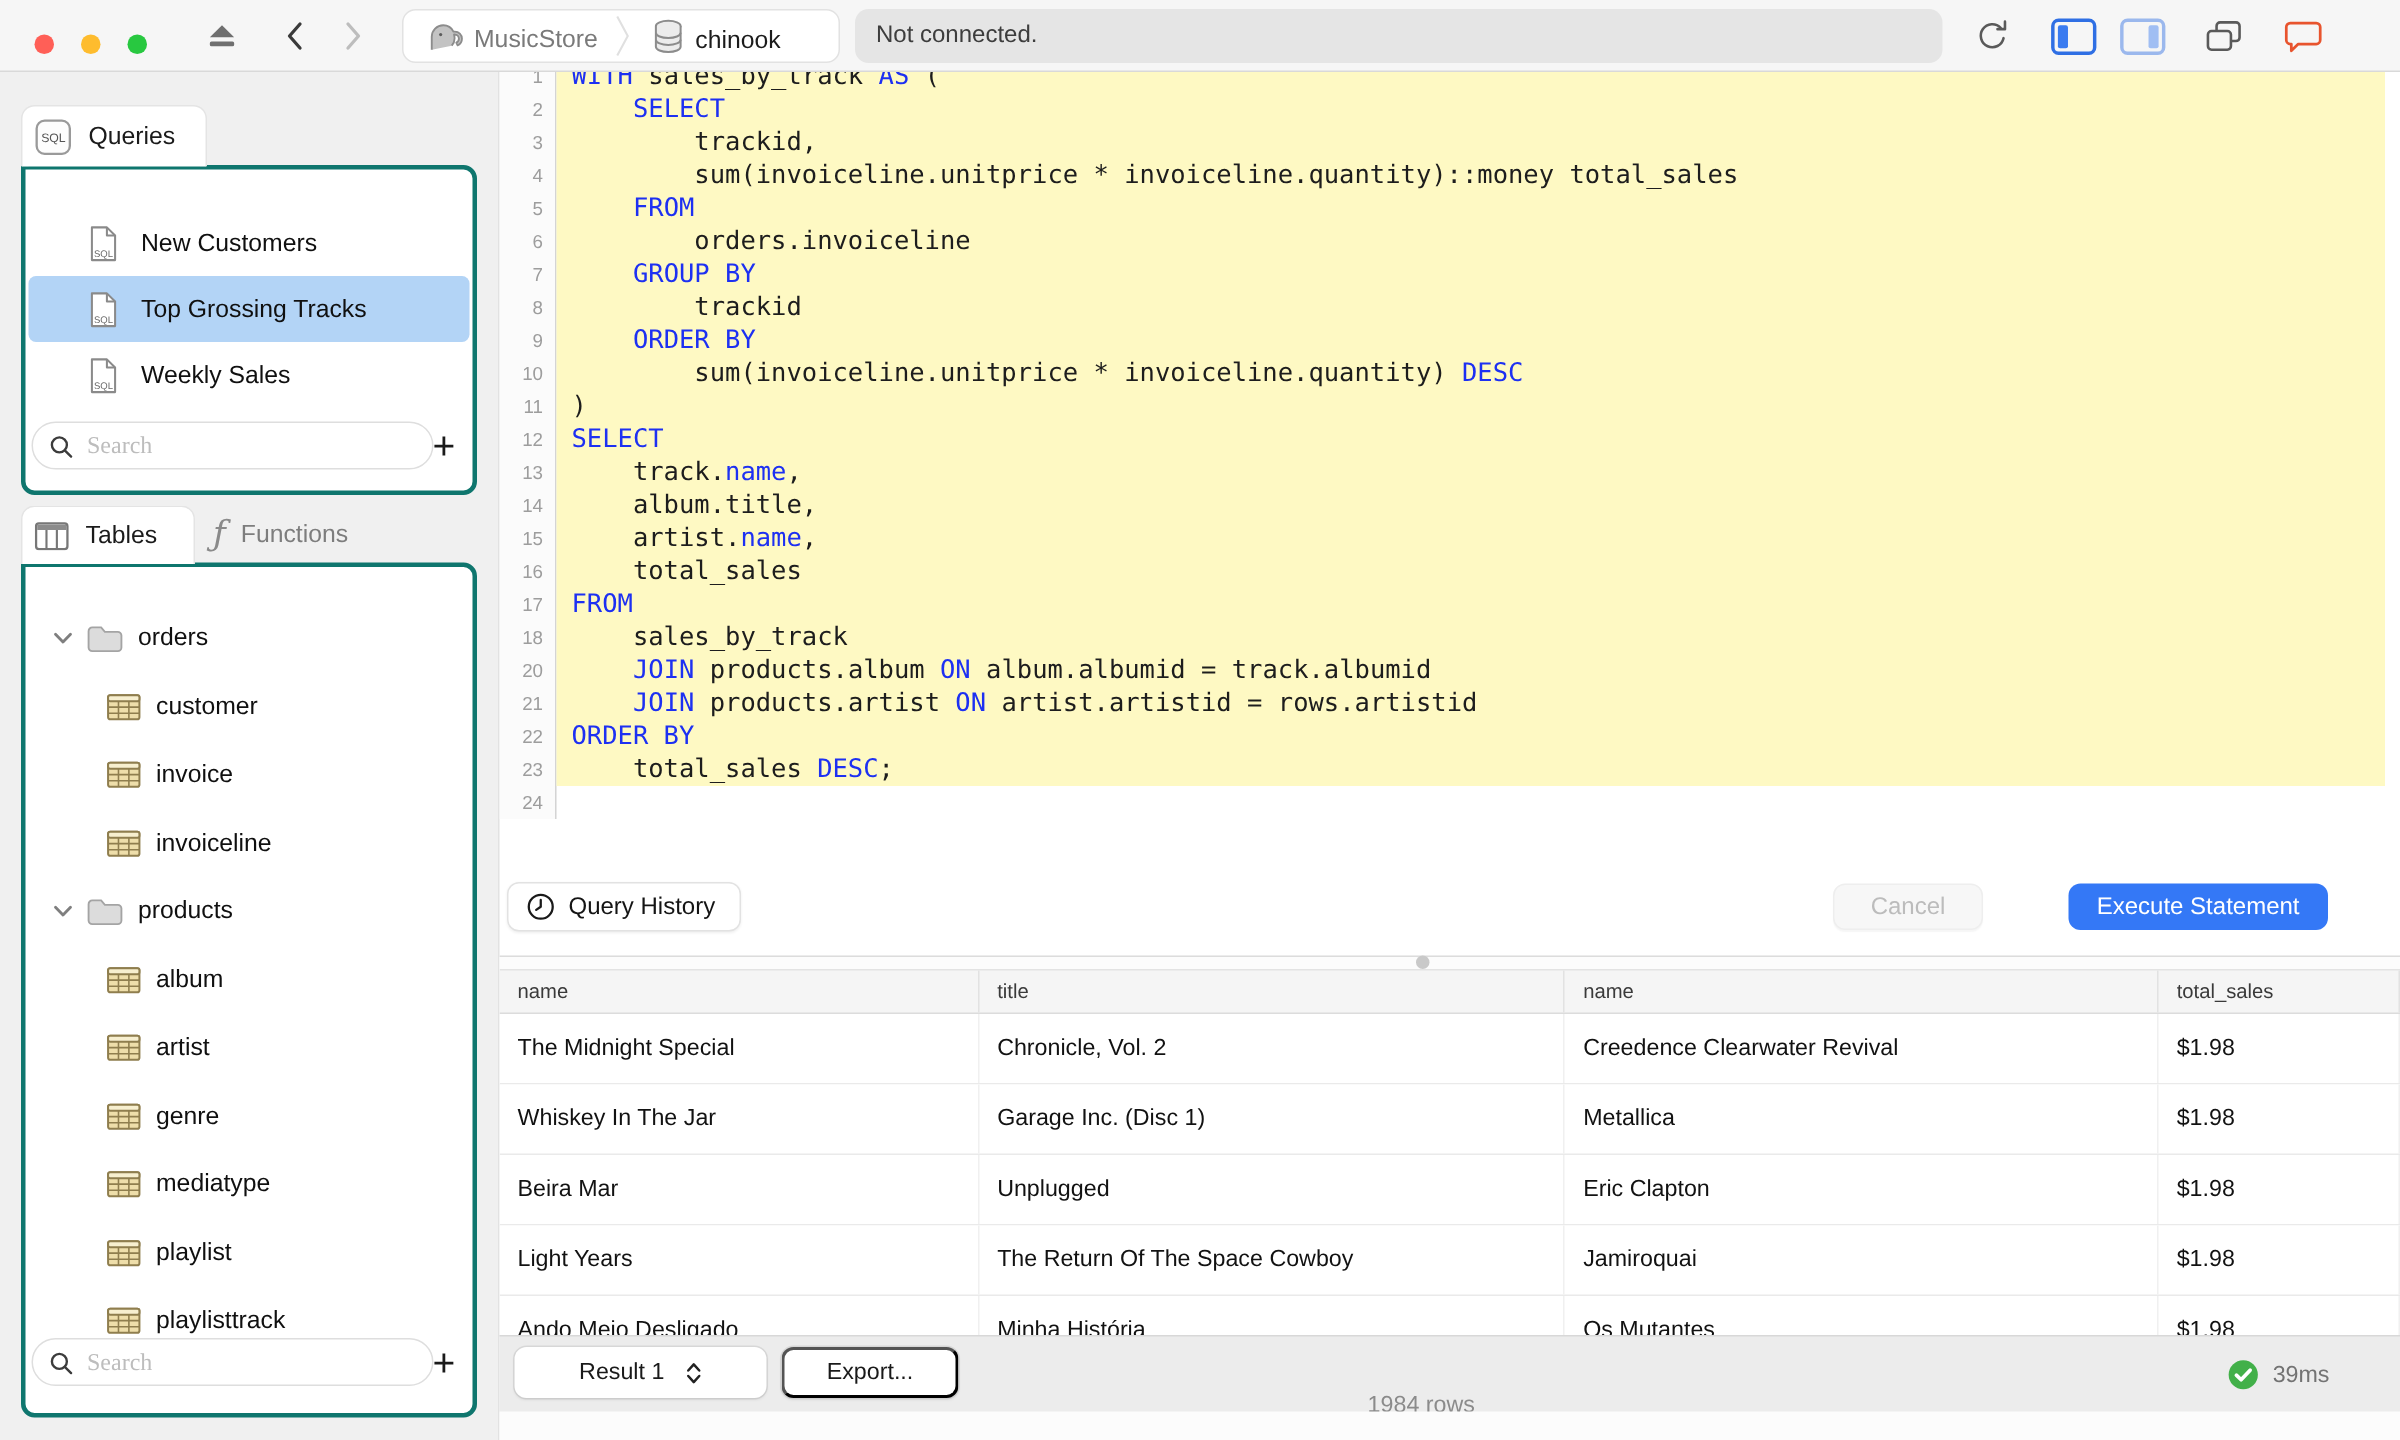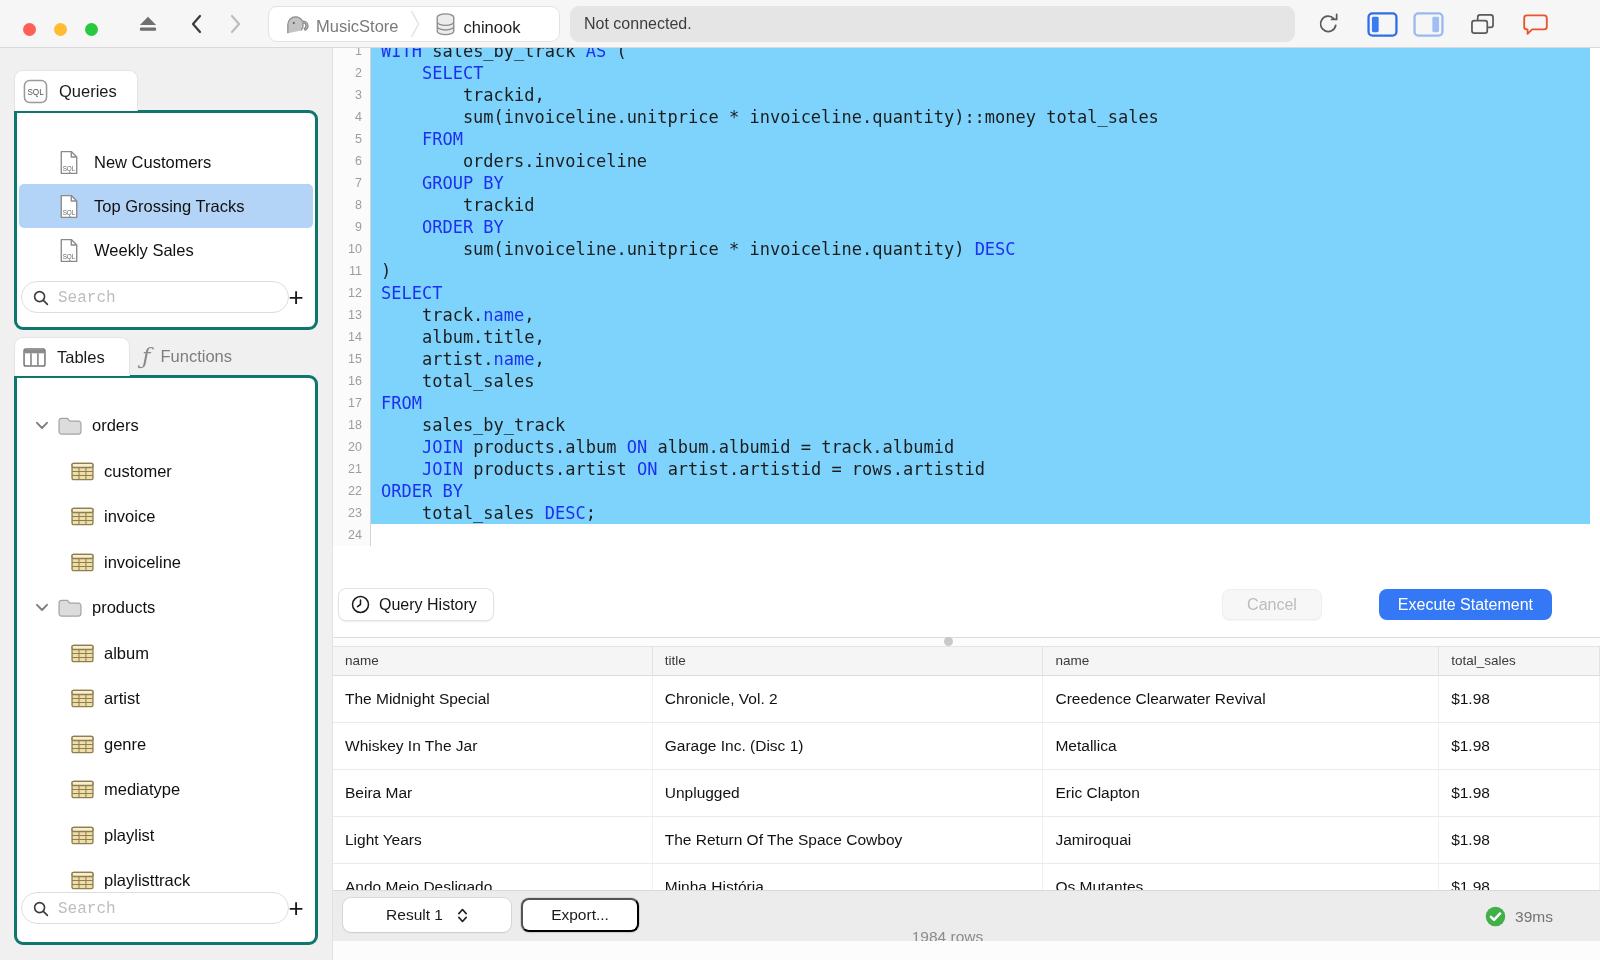--- a/index.html
+++ b/index.html
@@ -40,39 +40,39 @@
   .panel{position:absolute;left:14px;background:#fff;border:3px solid #0f766e;border-radius:0 9px 9px 9px;box-sizing:border-box;}
   .panel-queries{top:62px;width:304px;height:220px;}
   .panel-tables{top:327px;width:304px;height:570px;}
   .q-list{padding-top:27px;}
   .q-row{display:flex;align-items:center;height:44px;padding-left:42px;gap:15px;font-size:16.5px;color:#101010;}
   .q-row.selected{background:var(--selection-blue);border-radius:5px;margin:0 2px;padding-left:40px;}
   .search-row{position:absolute;left:4px;right:4px;bottom:14px;height:32px;}
   .panel-tables .search-row{bottom:18px;}
   .search-box{position:absolute;left:0;top:0;width:268px;height:32px;border:1px solid #dedede;border-radius:16px;background:#fff;box-sizing:border-box;}
   .search-box svg{position:absolute;left:11px;top:7.5px;}
-  .search-box input{position:absolute;left:34px;top:1px;width:220px;height:28px;border:none;outline:none;font-size:16px;font-family:Liberation Mono, monospace;color:#333;background:transparent;}
+  .search-box input{position:absolute;left:34px;top:1px;width:220px;height:28px;border:none;outline:none;font-size:16px;font-family:Liberation Serif, serif;color:#333;background:transparent;}
   .search-box input::placeholder{color:#bdbdbd;}
   .add-btn{position:absolute;right:2px;top:0;width:26px;height:32px;background:none;border:none;font-size:26px;font-weight:300;color:#1a1a1a;line-height:30px;text-align:center;padding:0;}
   .tree{position:absolute;left:0;top:0;right:0;height:519px;overflow:hidden;padding-top:25px;box-sizing:border-box;text-align:center;}
   .t-row{display:flex;align-items:center;height:45.5px;font-size:16.5px;color:#101010;}
   .t-row .chev{margin-left:18px;width:14px;}
   .t-row.folder .ficon{margin-left:8px;}
   .t-row.folder .lbl{margin-left:9px;}
   .t-row.table{padding-left:54px;}
   .t-row.table .lbl{margin-left:10px;}
 
   
   .main{position:absolute;left:332px;top:48px;width:1268px;height:912px;border-left:1px solid #e2e2e2;box-sizing:border-box;background:#fff;}
   .editor{position:absolute;left:0;top:0;right:0;height:589px;overflow:hidden;}
   .code-scroll{margin-top:-8px;}
   .code-line{display:flex;height:22px;}
   .ln{flex:0 0 29px;width:29px;text-align:right;padding-right:8px;line-height:22px;color:#9d9d9d;font-size:12.5px;background:#fbfbfb;border-right:1px solid #d4d4d4;box-sizing:content-box;}
   .code{flex:1;padding-left:10px;margin-right:10px;white-space:pre;font-family:"DejaVu Sans Mono",monospace;font-size:17px;line-height:22px;color:#1d1d1d;}
-  .code-line.hl .code{background:#7dd3fc;}
+  .code-line.hl .code{background:#fef9c3;}
   .kw{color:var(--keyword-blue);}
 
   .actions{position:absolute;left:0;right:0;top:540px;height:36px;}
   .btn{display:flex;align-items:center;justify-content:center;border-radius:8px;font-size:16px;font-family:"Liberation Sans",sans-serif;border:none;padding:0;}
   .btn-history{position:absolute;left:5px;top:0;height:33px;padding:0 16px 0 12px;gap:9px;background:#fff;border:1px solid #e2e2e2;box-shadow:0 1px 2px rgba(0,0,0,.07);color:#141414;}
   .btn-cancel{position:absolute;right:278px;top:1px;height:31px;width:100px;background:#f7f7f7;border:1px solid #eeeeee;color:#bcbcbc;box-shadow:0 1px 1px rgba(0,0,0,.04);}
   .btn-exec{position:absolute;right:48px;top:1px;height:31px;padding:0 19px;background:var(--accent-blue);color:#fff;margin-left:38px;}
 
   .splitter{position:absolute;left:0;right:0;top:589px;height:9px;background:#fcfcfc;border-top:1px solid #dcdcdc;box-sizing:content-box;}
   .grip{position:absolute;left:611px;top:-1px;width:9px;height:9px;border-radius:50%;background:#c9c9c9;}

